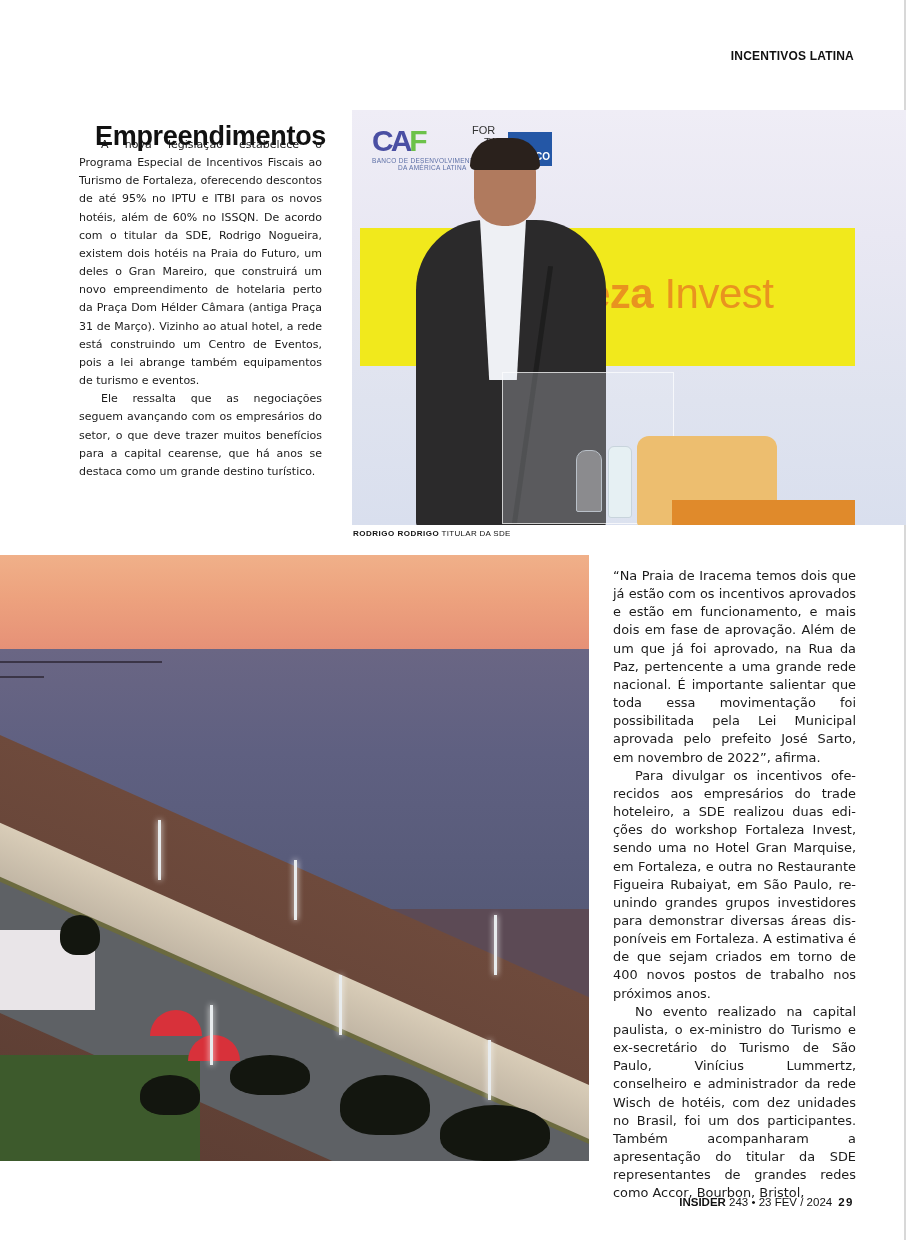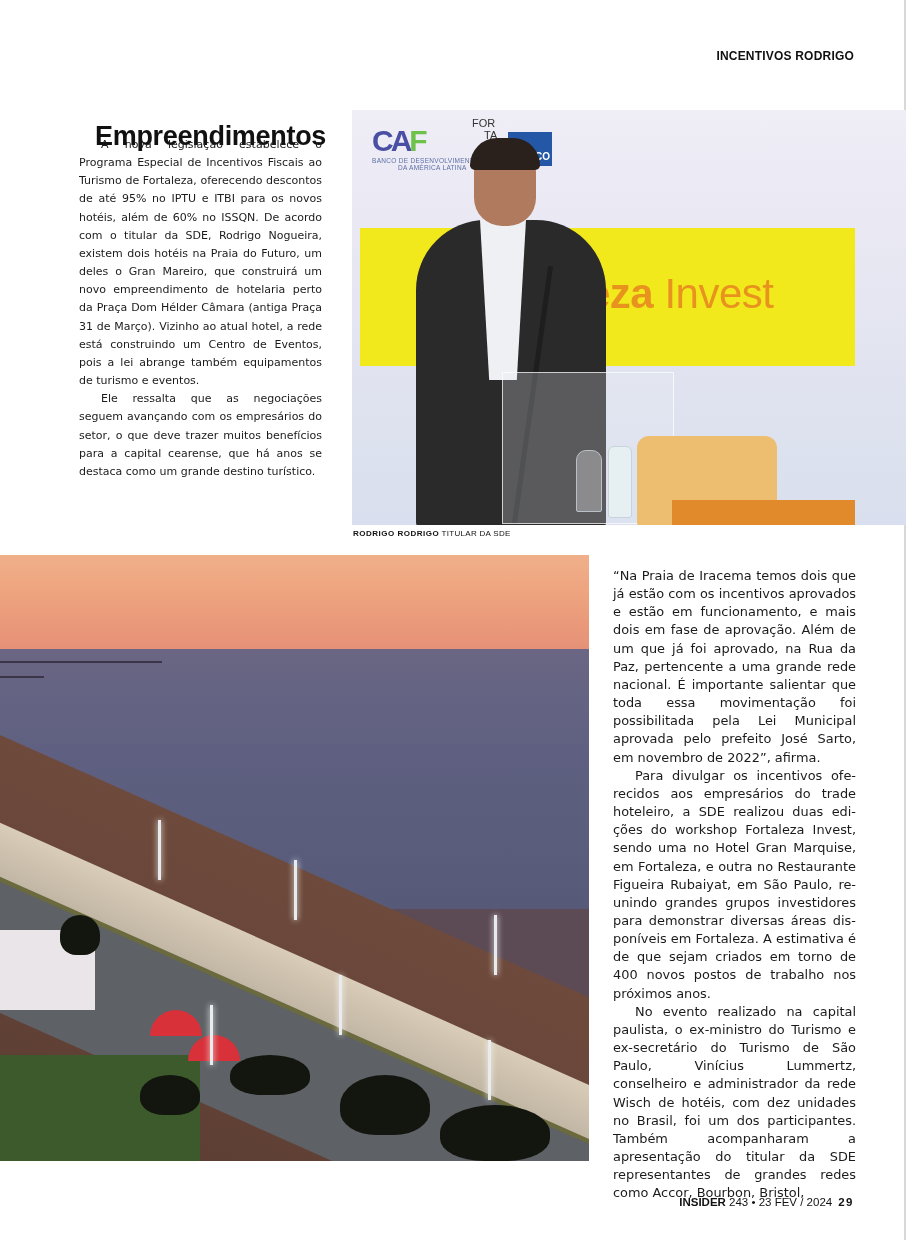--- a/index.html
+++ b/index.html
@@ -38,21 +38,21 @@
     background: #f1e91c;
   }
   .banner-text {
     position: absolute; left: 235px; top: 160px; font-family: "Liberation Sans", sans-serif;
     font-size: 42px; color: #e9931f; letter-spacing: -0.5px; white-space: nowrap;
   }
   .banner-text b { font-weight: 900; }
   .caf-logo { position: absolute; left: 20px; top: 14px; }
   .caf-mark { font-family: "Liberation Sans", sans-serif; font-weight: 900; font-size: 30px; letter-spacing: -3px; }
   .caf-sub { font-family: "Liberation Sans", sans-serif; font-size: 6.5px; color: #5c6fa6; letter-spacing: 0.3px; line-height: 9px; margin-top: -2px; }
-  .forta-logo { position: absolute; left: 120px; top: 7px; font-family: "Liberation Sans", sans-serif; font-size: 11px; color: #333; line-height: 12px; }
+  .forta-logo { position: absolute; left: 120px; top: 14px; font-family: "Liberation Sans", sans-serif; font-size: 11px; color: #333; line-height: 12px; }
   .unesco-logo { position: absolute; left: 156px; top: 22px; width: 44px; height: 34px; background: #2457a6; color: #fff; font-family: "Liberation Sans", sans-serif; font-size: 10px; font-weight: 700; text-align: right; padding-right: 2px; box-sizing: border-box; line-height: 50px; }
   .person-jacket {
     position: absolute; left: 64px; top: 110px; width: 190px; height: 310px;
     background: #2b2a2b; border-radius: 70px 70px 8px 8px;
   }
   .person-shirt {
     position: absolute; left: 128px; top: 110px; width: 46px; height: 160px;
     background: #eef0f4; clip-path: polygon(0 0, 100% 0, 80% 100%, 20% 100%);
   }
   .person-head {
@@ -123,21 +123,21 @@
     font-size: 11.5px; color: #111; white-space: nowrap;
   }
   .footer b { font-weight: 900; }
   .footer .page { font-weight: 900; margin-left: 6px; letter-spacing: 1.5px; }
 </style>
 </head>
 <body>
 
 <div class="right-edge"></div>
 
-<div class="section-tag">INCENTIVOS RODRIGO</div>
+<div class="section-tag">INCENTIVOS LATINA</div>
 
 <h1 class="heading">Empreendimentos</h1>
 
 <div class="col" id="col-left">
   <p>A nova legislação estabelece o Programa Especial de Incentivos Fiscais ao Turismo de Fortaleza, oferecendo descontos de até 95% no IPTU e ITBI para os novos hotéis, além de 60% no ISSQN. De acordo com o titular da SDE, Rodrigo No­gueira, existem dois hotéis na Praia do Futuro, um deles o Gran Mareiro, que construirá um novo empreendi­mento de hotelaria perto da Praça Dom Hélder Câmara (antiga Praça 31 de Março). Vizinho ao atual hotel, a rede está construindo um Centro de Eventos, pois a lei abrange também equipamentos de turismo e eventos.</p>
   <p>Ele ressalta que as negociações seguem avançando com os empre­sários do setor, o que deve trazer muitos benefícios para a capital cearense, que há anos se destaca como um grande destino turístico.</p>
 </div>
 
 <div class="photo-speaker">
   <div class="caf-logo">

